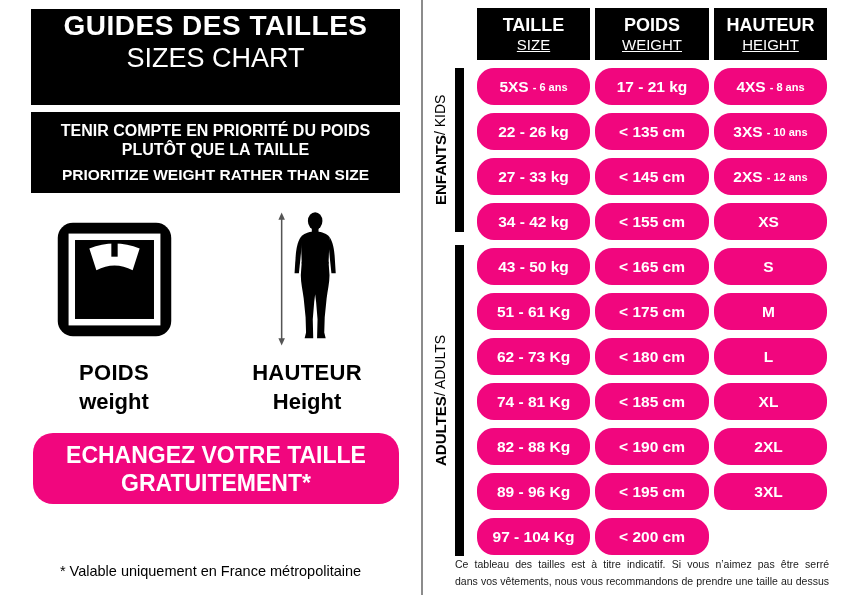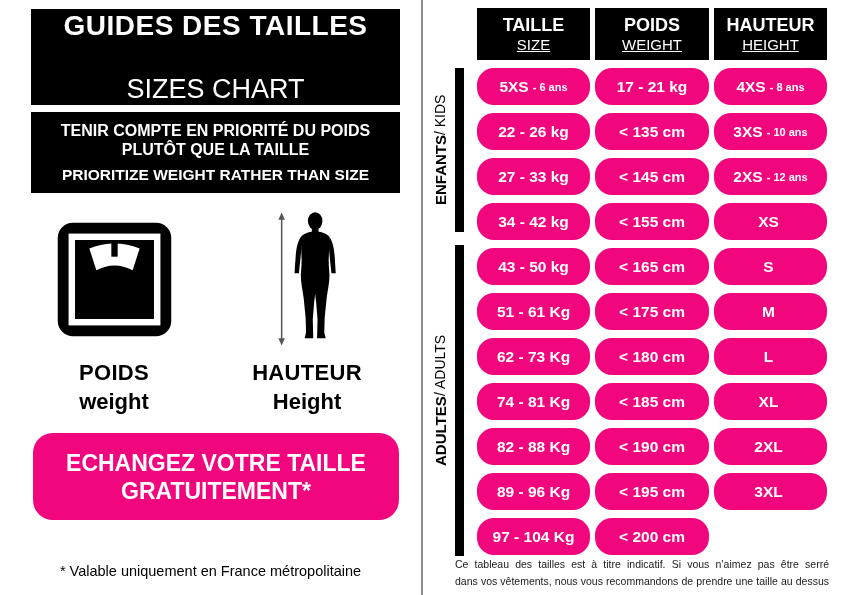--- a/index.html
+++ b/index.html
@@ -6,41 +6,41 @@
   #stage{
     position:relative;width:842px;height:595px;background:#fff;overflow:hidden;
     font-family:"Liberation Sans",sans-serif;color:#000;
   }
   
   .divider{position:absolute;left:421px;top:0;width:2px;height:595px;background:#8C8C8C;}
 
   
   .title-box{
     position:absolute;left:31px;top:9px;width:369px;height:96px;background:#000;color:#fff;
-    display:flex;flex-direction:column;justify-content:space-between;align-items:center;text-align:center;
+    display:flex;flex-direction:column;justify-content:flex-start;align-items:center;text-align:center;
   }
   .title-fr{font-size:28px;font-weight:bold;letter-spacing:.5px;line-height:33px;}
   .title-en{font-size:27px;font-weight:normal;line-height:32px;}
 
   .advice-box{
     position:absolute;left:31px;top:112px;width:369px;height:81px;background:#000;color:#fff;
     display:flex;flex-direction:column;justify-content:center;align-items:center;text-align:right;
   }
   .advice-fr{font-size:16px;font-weight:bold;line-height:19px;}
   .advice-en{font-size:15.5px;font-weight:bold;margin-top:7px;}
 
   .figure{position:absolute;top:212px;text-align:center;}
   .figure-weight{left:33px;width:162px;}
   .figure-height{left:243px;width:128px;}
   .icon-area{height:134px;display:flex;align-items:center;justify-content:center;}
   .fig-label-fr{font-size:22px;font-weight:bold;margin-top:14px;letter-spacing:.3px;}
   .fig-label-en{font-size:22px;font-weight:bold;margin-top:3px;}
 
   .exchange-button{
-    position:absolute;left:33px;top:433px;width:366px;height:87px;background:#F1067E;
+    position:absolute;left:33px;top:433px;width:366px;height:71px;background:#F1067E;
     border-radius:20px;color:#fff;font-weight:bold;font-size:23px;line-height:28px;
     display:flex;flex-direction:column;align-items:center;justify-content:center;text-align:center;
     border:none;cursor:pointer;font-family:"Liberation Sans",sans-serif;
   }
   .footnote{position:absolute;left:0;top:563px;width:421px;text-align:center;font-size:14.5px;}
 
   
   .size-table{
     position:absolute;left:477px;top:8px;
     display:grid;grid-template-columns:113px 114px 113px;grid-template-rows:52px repeat(11,37px);

